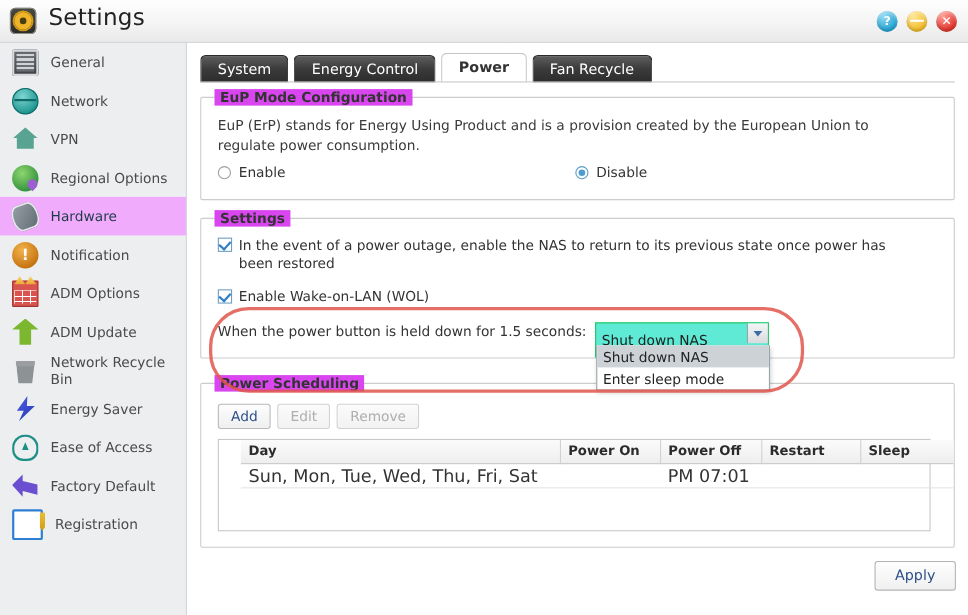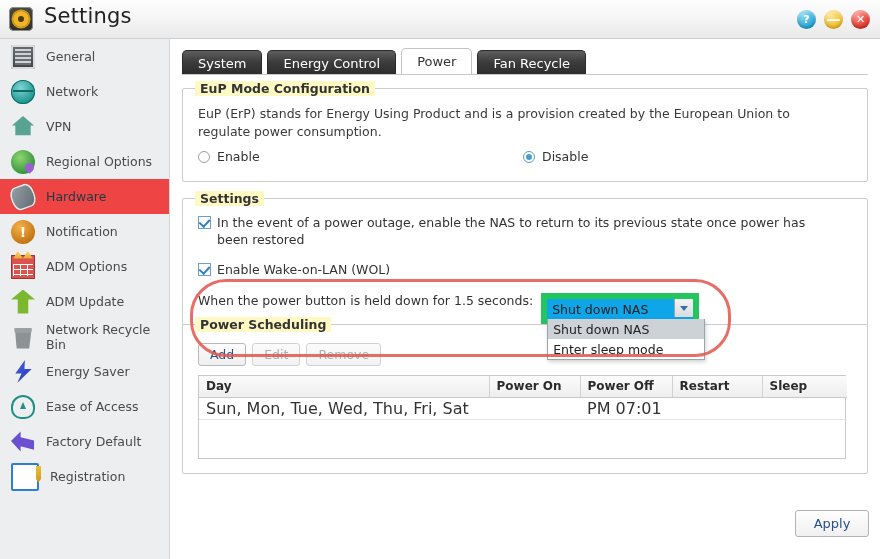--- a/index.html
+++ b/index.html
@@ -59,21 +59,21 @@
   .sidebar {
     position: absolute; left: 0; top: 39px; width: 170px; height: 520px;
     background: #eceef0;
     border-right: 1px solid #d4d6d8;
     box-sizing: border-box;
   }
   .side-item {
     position: relative; height: 35px; display: flex; align-items: center;
     padding-left: 11px; box-sizing: border-box; cursor: default;
   }
-  .side-item.active { background: #ef4444; }
+  .side-item.active { background: #f0abfc; }
   .side-item .si-icon {
     width: 24px; height: 24px; margin-right: 11px; position: relative; flex: 0 0 24px;
   }
   .side-item .si-label { font-size: 12.5px; color: #4a4a4a; }
   .side-item.active .si-label { color: #1d3a47; }
 
   
   .ic-general { background: linear-gradient(#6b6f73,#3e4245); border-radius:2px;
                 box-shadow: inset 0 0 0 2px #d8dade; }
   .ic-general::after{content:"";position:absolute;left:4px;top:4px;right:4px;bottom:4px;
@@ -123,32 +123,33 @@
   .tabstrip { position: absolute; left: 11px; top: 9px; height: 27px; display: flex; align-items: flex-end; }
   .tab {
     height: 25px; padding: 0 15px; display: flex; align-items: center;
     font-size: 13px; color: #ffffff; border-radius: 5px 5px 0 0; margin-right: 5px;
     background: linear-gradient(to bottom, #5e5e5e 0%, #3b3b3b 48%, #2c2c2c 100%);
     border: 1px solid #2a2a2a; border-bottom: none; box-sizing: border-box; cursor: default;
   }
   .tab.active {
     background: #ffffff; color: #333333; border: 1px solid #c4c4c4; border-bottom: 1px solid #ffffff;
     height: 27px;
+    font-weight: bold;
   }
   .tab-underline {
     position: absolute; left: 11px; top: 35px; width: 686px; height: 1px; background: #c9c9c9;
   }
 
   
   .fs {
     position: absolute; border: 1px solid #cccccc; border-radius: 2px; box-sizing: border-box;
     background: #ffffff;
   }
   .fs-legend {
-    position: absolute; top: -8px; left: 12px; padding: 0 5px; background: #fef9c3;
+    position: absolute; top: -8px; left: 12px; padding: 0 5px; background: #d946ef;
     font-size: 12.5px; font-weight: bold; color: #333333;
   }
   .fs-desc {
     position: absolute; left: 15px; top: 16px; width: 640px;
     font-size: 12.5px; color: #3a3a3a; line-height: 18px;
   }
 
   
   .radio-row { position: absolute; left: 15px; top: 60px; width: 640px; height: 18px; }
   .radio { position: absolute; display: flex; align-items: center; }
@@ -173,21 +174,21 @@
     content: ""; position: absolute; left: 2px; top: 0px; width: 5px; height: 8px;
     border: solid #2f7fc4; border-width: 0 2px 2px 0; transform: rotate(42deg);
   }
   .cblabel { font-size: 12.5px; color: #333333; line-height: 17px; }
 
   
   .selrow { position: absolute; left: 15px; top: 94px; display: flex; }
   .sel-label { font-size: 12.5px; color: #333333; margin-right: 8px; }
   .select-box {
     position: relative; width: 158px; height: 32px; box-sizing: border-box;
-    border: 6px solid #22c55e; background: #0ea5e9; display: flex; align-items: center;
+    border: 1px solid #22c55e; background: #5eead4; display: flex; align-items: center;
   }
   .select-box .selval { font-size: 12.5px; color: #222222; padding-left: 5px; }
   .select-arrow {
     position: absolute; right: 0; top: 0; width: 18px; height: 18px;
     background: linear-gradient(to bottom, #f3f4f5, #d9dcdf);
     border-left: 1px solid #9aa4ac; display: flex; align-items: center; justify-content: center;
   }
   .select-arrow i {
     display: block; width: 0; height: 0; border-left: 4px solid transparent;
     border-right: 4px solid transparent; border-top: 5px solid #3a6ea5;
@@ -209,21 +210,21 @@
     border: 1px solid #b9b9b9; border-radius: 3px;
     background: linear-gradient(to bottom, #fdfdfd, #efefef);
     font-size: 12.5px; color: #2d4f88; cursor: default;
   }
   .btn.disabled { color: #aeaeae; border-color: #d2d2d2;
     background: linear-gradient(to bottom, #fbfbfb, #f2f2f2); }
 
   
   .tbl {
     position: absolute; left: 15px; top: 50px; width: 648px; height: 84px;
-    border: 1px solid #c8c8c8; box-sizing: border-box; background: #ffffff;
+    border: 1px solid #c8c8c8; box-sizing: border-box; background: #ffffff; padding-left: 20px;
   }
   .tbl table { border-collapse: collapse; width: 100%; table-layout: fixed; }
   .tbl th {
     height: 21px; text-align: left; font-size: 12px; font-weight: bold; color: #2b2b2b;
     background: linear-gradient(to bottom, #fbfbfb, #eeeeee);
     border-right: 1px solid #d2d2d2; border-bottom: 1px solid #c8c8c8;
     padding: 0 0 0 7px; box-sizing: border-box;
   }
   .tbl th:last-child { border-right: none; }
   .tbl td {
@@ -371,21 +372,21 @@
               <i></i>
             </span>
           <div class="select-menu">
             <div class="opt sel">Shut down NAS</div>
             <div class="opt">Enter sleep mode</div>
           </div>
         </div>
       </div>
     </div>
 
-    <div class="fs" style="left:11px; top:285px; width:686px; height:150px;">
+    <div class="fs" style="left:11px; top:309px; width:686px; height:150px;">
       <div class="fs-legend">Power Scheduling</div>
 
       <div class="btnrow">
         <div class="btn">Add</div>
         <div class="btn disabled">Edit</div>
         <div class="btn disabled">Remove</div>
       </div>
 
       <div class="tbl">
         <table>

